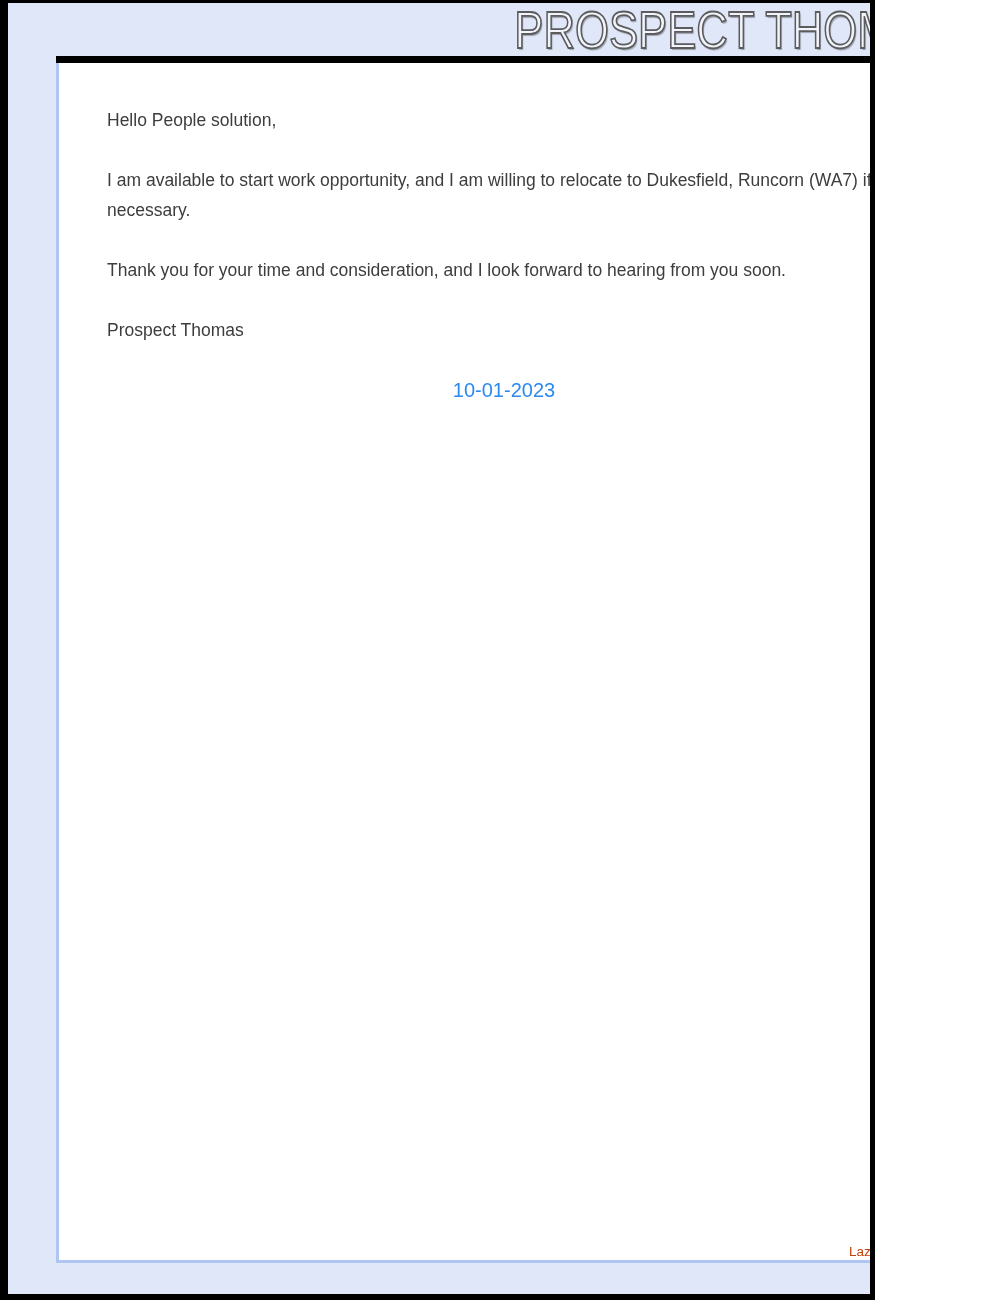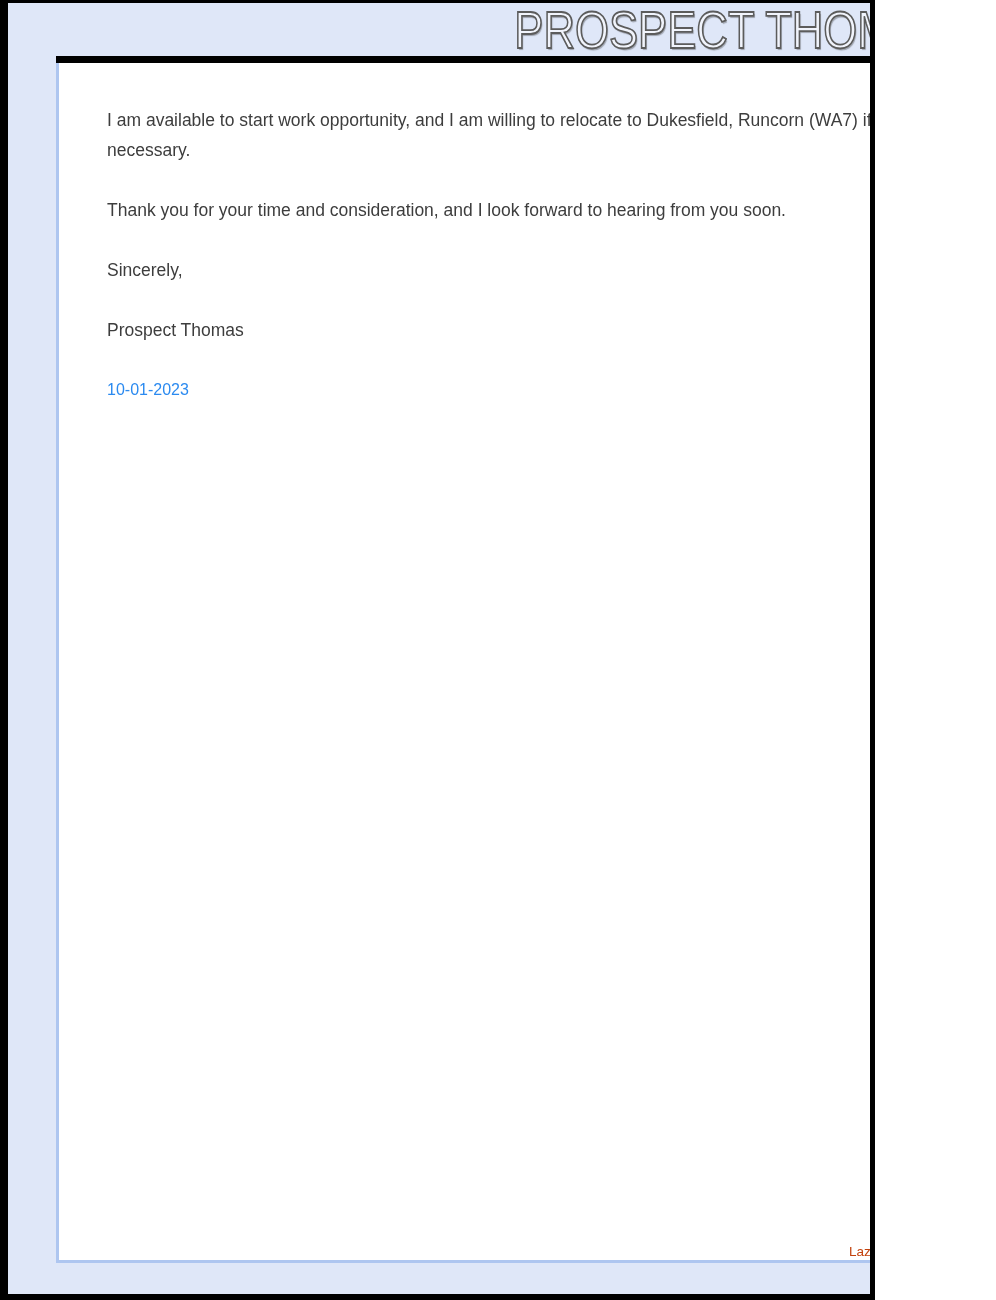--- a/index.html
+++ b/index.html
@@ -63,25 +63,26 @@
   }
 
   .letter-body p {
     font-size: 17.5px;
     line-height: 30px;
     color: #3d3d3d;
     margin-bottom: 30px;
   }
 
   .date-link {
-    font-size: 16px;
+    font-size: 20px;
     line-height: 30px;
     color: #2b8af0;
     margin-bottom: 14px;
     cursor: pointer;
+    text-align: center;
   }
 
   .watermark {
     position: absolute;
     right: 11px;
     bottom: 1px;
     font-size: 13.5px;
     color: #c2410c;
   }
 </style>
@@ -90,29 +91,29 @@
 
 <div class="frame">
 
   <div class="header-title">PROSPECT THOMAS</div>
 
   <div class="header-divider"></div>
 
   <div class="page">
     <div class="letter-body">
 
+      <p>Hello People solution,</p>
 
 
 
 
       <p>I am available to start work opportunity, and I am willing to relocate to Dukesfield, Runcorn (WA7) if necessary.</p>
 
       <p>Thank you for your time and consideration, and I look forward to hearing from you soon.</p>
 
-      <p>Sincerely,</p>
 
       <p>Prospect Thomas</p>
 
       <div class="date-link">10-01-2023</div>
 
     </div>
 
     <div class="watermark">Lazyapply.com</div>
   </div>
 

